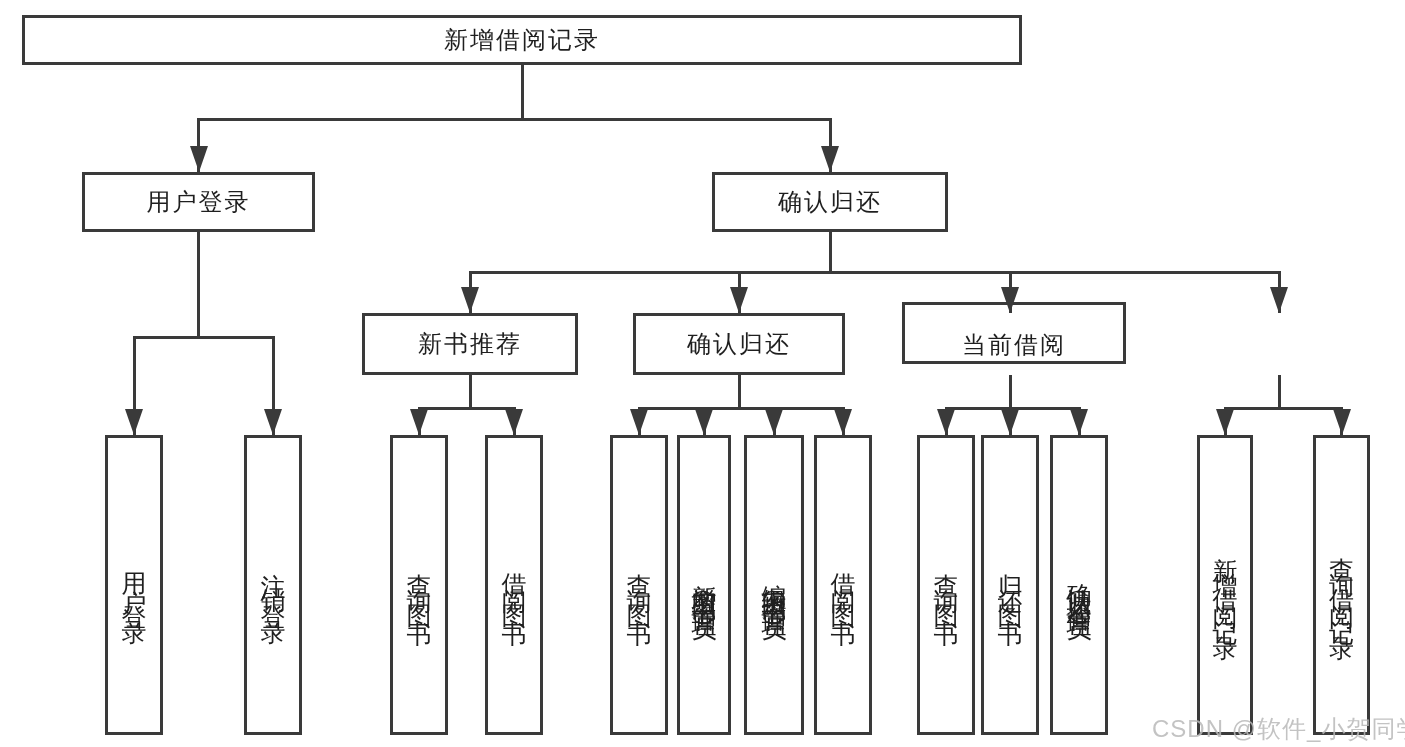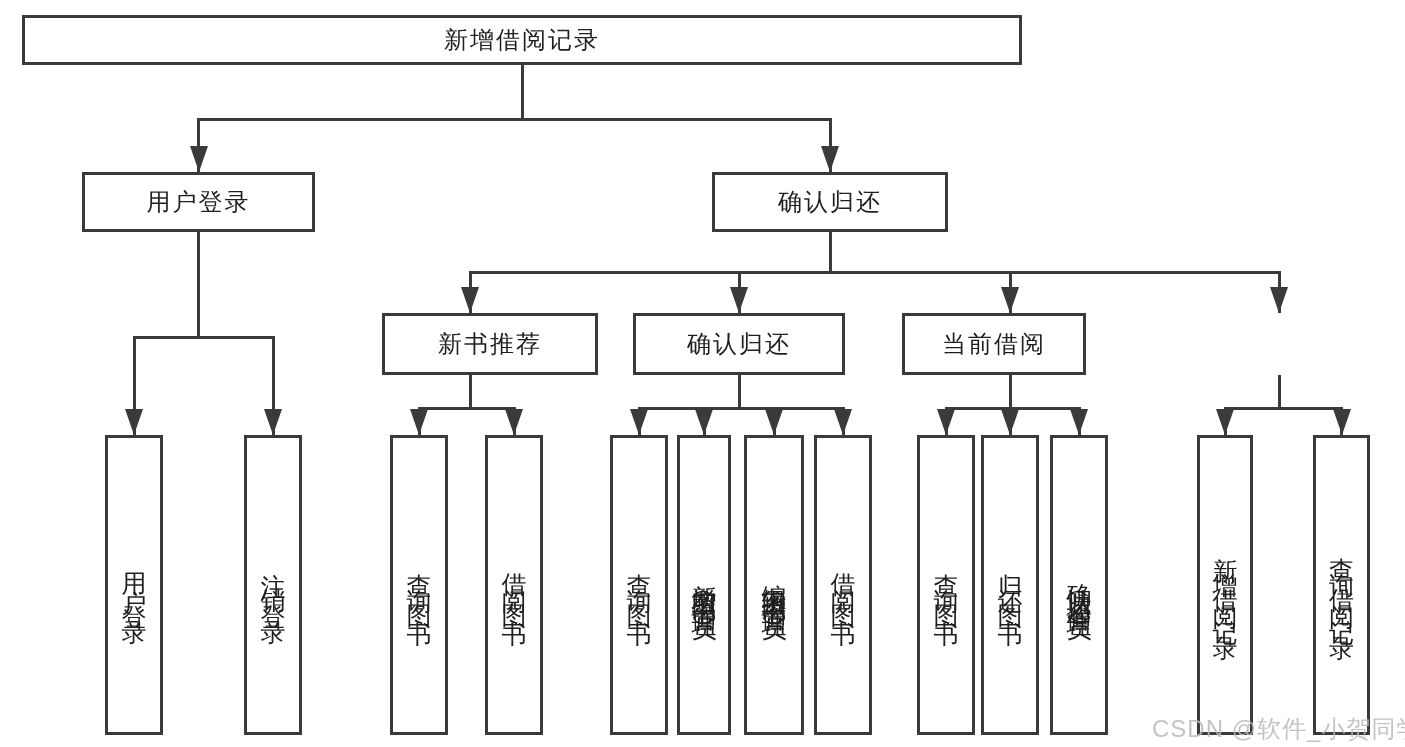--- a/index.html
+++ b/index.html
@@ -66,27 +66,27 @@
   <div class="watermark">CSDN @软件_小贺同学</div>
 <div class="node horizontal" style="left: 22px; top: 15px; width: 1000px; height: 50px;">
       <span class="label">新增借阅记录</span>
     </div>
     <div class="node horizontal" style="left: 82px; top: 172px; width: 233px; height: 60px;">
       <span class="label">用户登录</span>
     </div>
     <div class="node horizontal" style="left: 712px; top: 172px; width: 236px; height: 60px;">
       <span class="label">确认归还</span>
     </div>
-    <div class="node horizontal" style="left: 382px; top: 313px; width: 216px; height: 62px;">
+    <div class="node horizontal" style="left: 362px; top: 313px; width: 216px; height: 62px;">
       <span class="label">新书推荐</span>
     </div>
     <div class="node horizontal" style="left: 633px; top: 313px; width: 212px; height: 62px;">
       <span class="label">确认归还</span>
     </div>
-    <div class="node horizontal" style="left: 902px; top: 313px; width: 184px; height: 62px;">
+    <div class="node horizontal" style="left: 902px; top: 302px; width: 224px; height: 62px; align-items: flex-end;">
       <span class="label">当前借阅</span>
     </div>
     <div class="node vertical" style="left: 105px; top: 435px; width: 58px; height: 300px;">
       <span class="label" style="letter-spacing: 16px;">用户登录</span>
     </div>
     <div class="node vertical" style="left: 244px; top: 435px; width: 58px; height: 300px;">
       <span class="label" style="letter-spacing: 16px;">注销登录</span>
     </div>
     <div class="node vertical" style="left: 390px; top: 435px; width: 58px; height: 300px;">
       <span class="label" style="letter-spacing: 16px;">查询图书</span>

